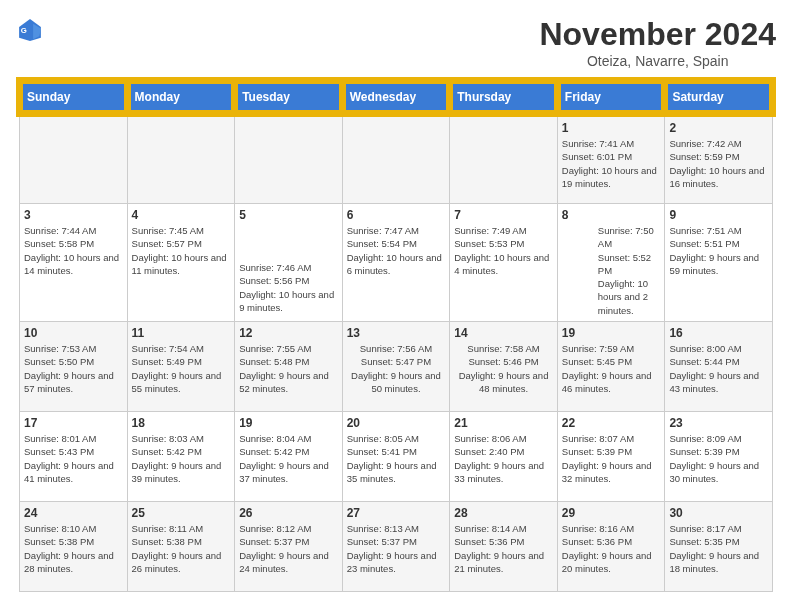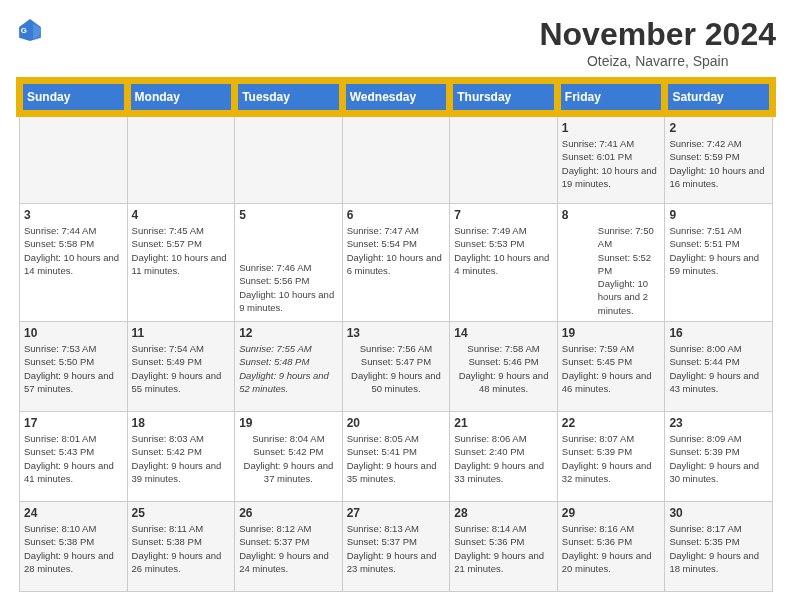--- a/index.html
+++ b/index.html
@@ -180,21 +180,21 @@
 Daylight: 9 hours and 57 minutes.</div>
         </td>
         <td>
           <div class="day-number">11</div>
           <div class="day-info" style="white-space: pre-line;">Sunrise: 7:54 AM
 Sunset: 5:49 PM
 Daylight: 9 hours and 55 minutes.</div>
         </td>
         <td>
           <div class="day-number">12</div>
-          <div class="day-info" style="white-space: pre-line; font-style: italic;">Sunrise: 7:55 AM
+          <div class="day-info" style="white-space: pre-line;">Sunrise: 7:55 AM
 Sunset: 5:48 PM
 Daylight: 9 hours and 52 minutes.</div>
         </td>
         <td>
           <div class="day-number">13</div>
           <div class="day-info" style="white-space: pre-line; text-align: center;">Sunrise: 7:56 AM
 Sunset: 5:47 PM
 Daylight: 9 hours and 50 minutes.</div>
         </td>
         <td>
@@ -224,21 +224,21 @@
 Daylight: 9 hours and 41 minutes.</div>
         </td>
         <td>
           <div class="day-number">18</div>
           <div class="day-info" style="white-space: pre-line;">Sunrise: 8:03 AM
 Sunset: 5:42 PM
 Daylight: 9 hours and 39 minutes.</div>
         </td>
         <td>
           <div class="day-number">19</div>
-          <div class="day-info" style="white-space: pre-line; text-align: center;">Sunrise: 8:04 AM
+          <div class="day-info" style="white-space: pre-line;">Sunrise: 8:04 AM
 Sunset: 5:42 PM
 Daylight: 9 hours and 37 minutes.</div>
         </td>
         <td>
           <div class="day-number">20</div>
           <div class="day-info" style="white-space: pre-line;">Sunrise: 8:05 AM
 Sunset: 5:41 PM
 Daylight: 9 hours and 35 minutes.</div>
         </td>
         <td>

